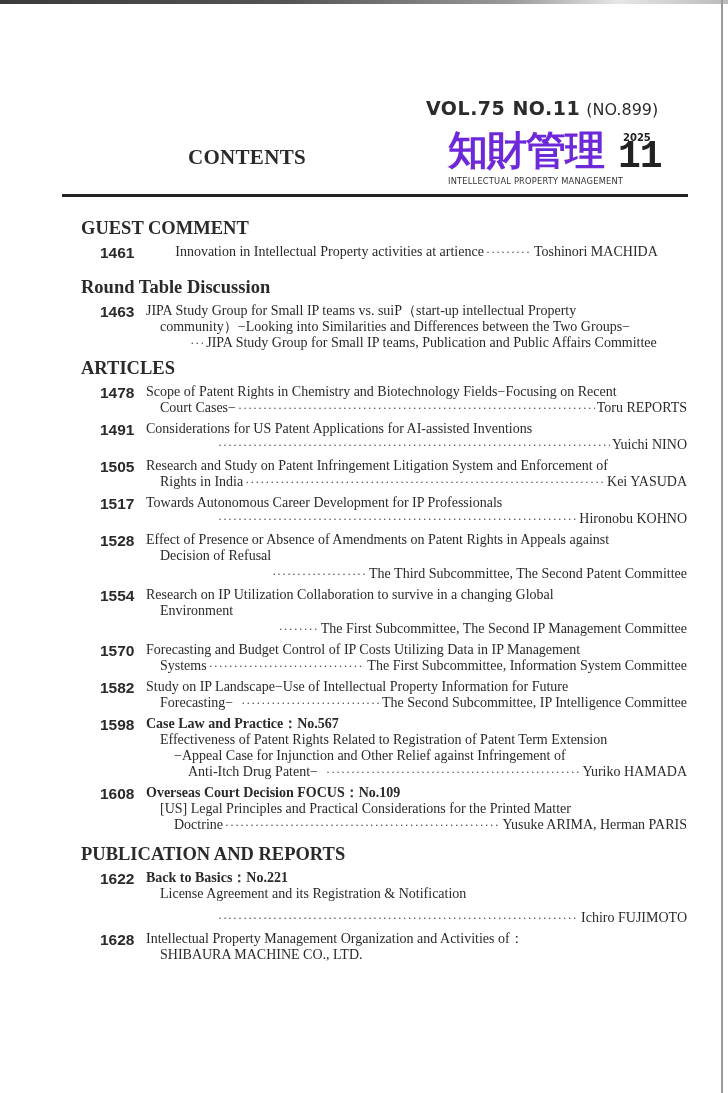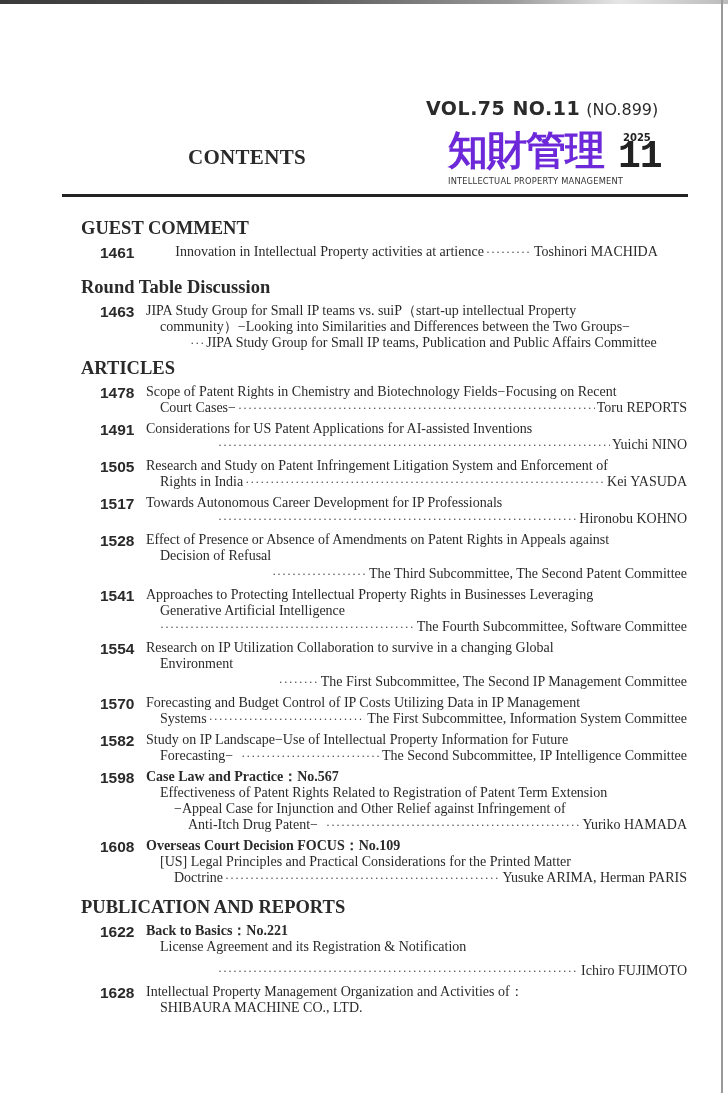--- a/index.html
+++ b/index.html
@@ -126,29 +126,20 @@
   <div class="entry">
     <span class="pg">1528</span>
     <span class="ln">Effect of Presence or Absence of Amendments on Patent Rights in Appeals against</span>
     <span class="ln i1">Decision of Refusal</span>
     <div class="r" style="margin-top:2px">
         <span class="dots">···················</span>
         <span class="auth">The Third Subcommittee, The Second Patent Committee</span>
       </div>
   </div>
 
-  <div class="entry">
-    <span class="pg">1541</span>
-    <span class="ln">Approaches to Protecting Intellectual Property Rights in Businesses Leveraging</span>
-    <span class="ln i1">Generative Artificial Intelligence</span>
-    <div class="lead i1">
-        <span class="dots" style="margin-left:0"></span>
-        <span class="auth">The Fourth Subcommittee, Software Committee</span>
-      </div>
-  </div>
 
   <div class="entry">
     <span class="pg">1554</span>
     <span class="ln">Research on IP Utilization Collaboration to survive in a changing Global</span>
     <span class="ln i1">Environment</span>
     <div class="r" style="margin-top:2px">
         <span class="dots">········</span>
         <span class="auth">The First Subcommittee, The Second IP Management Committee</span>
       </div>
   </div>

